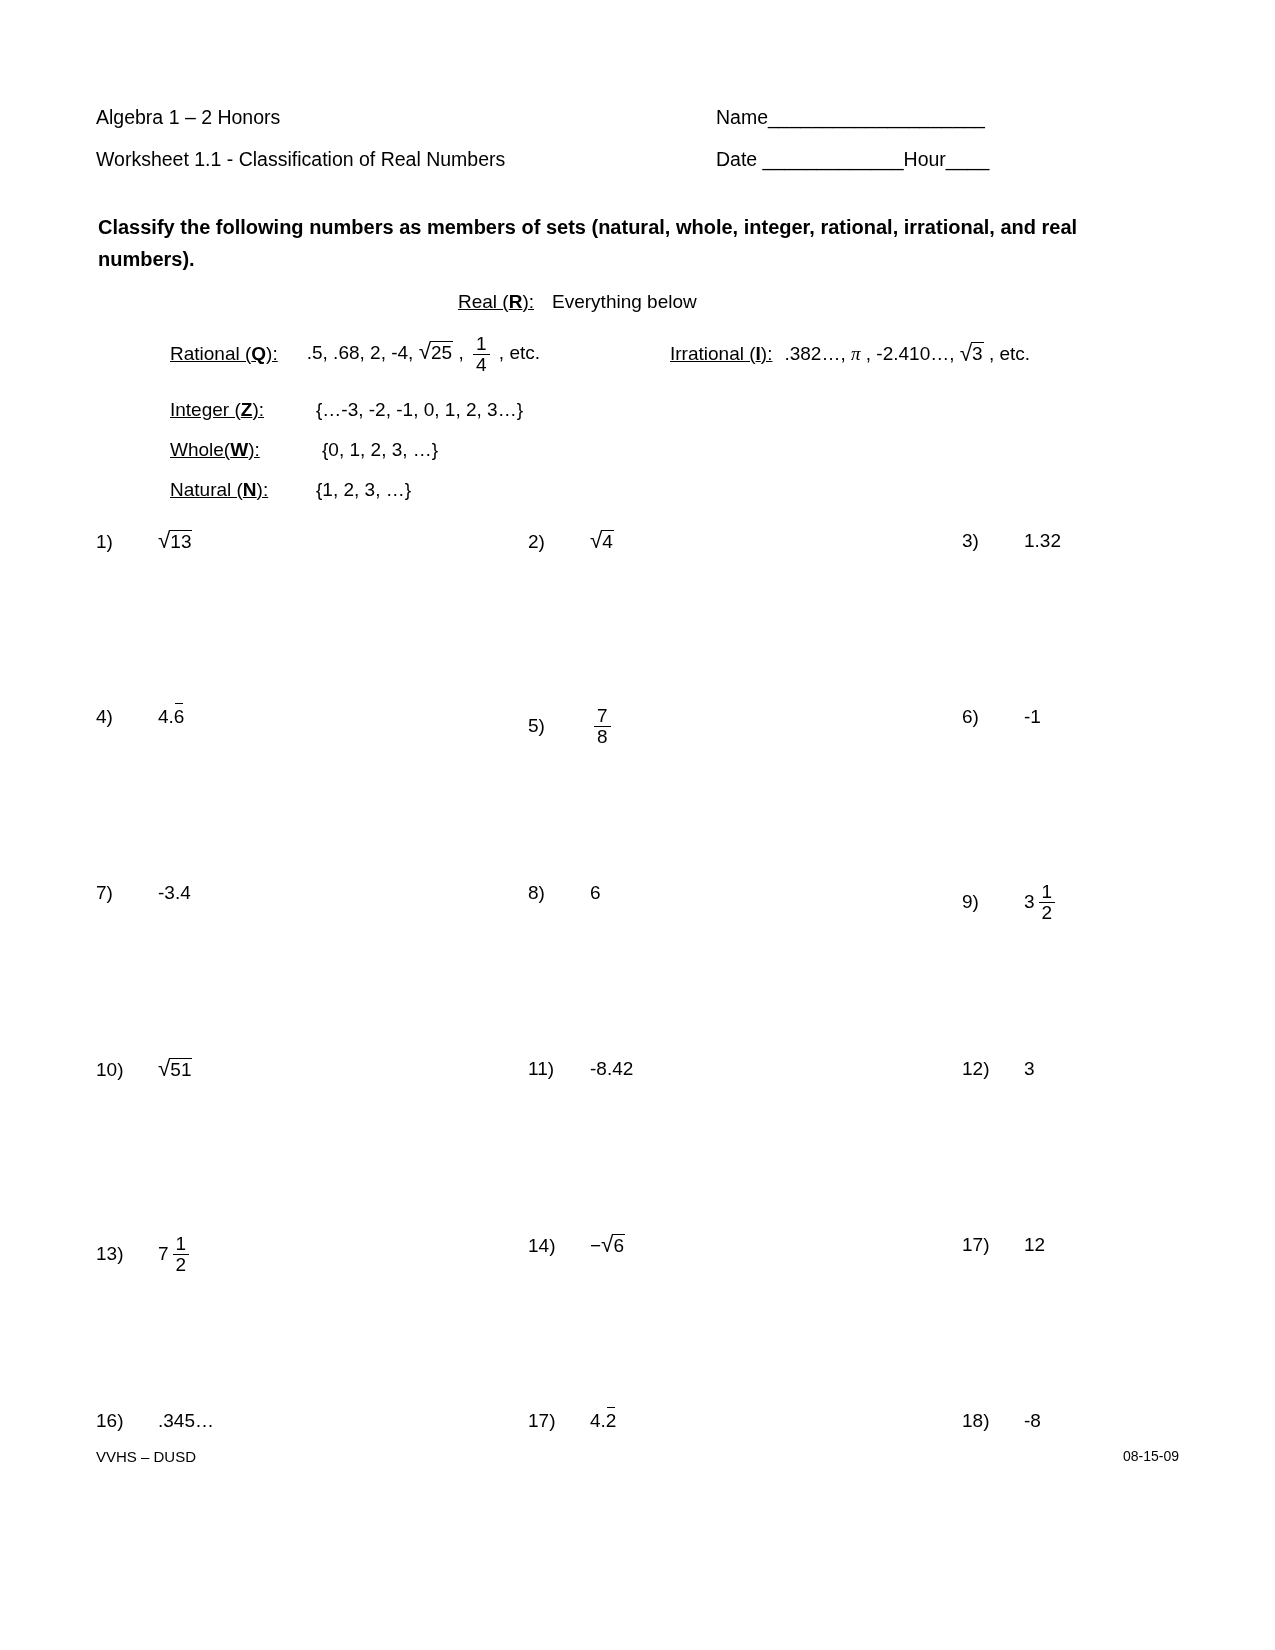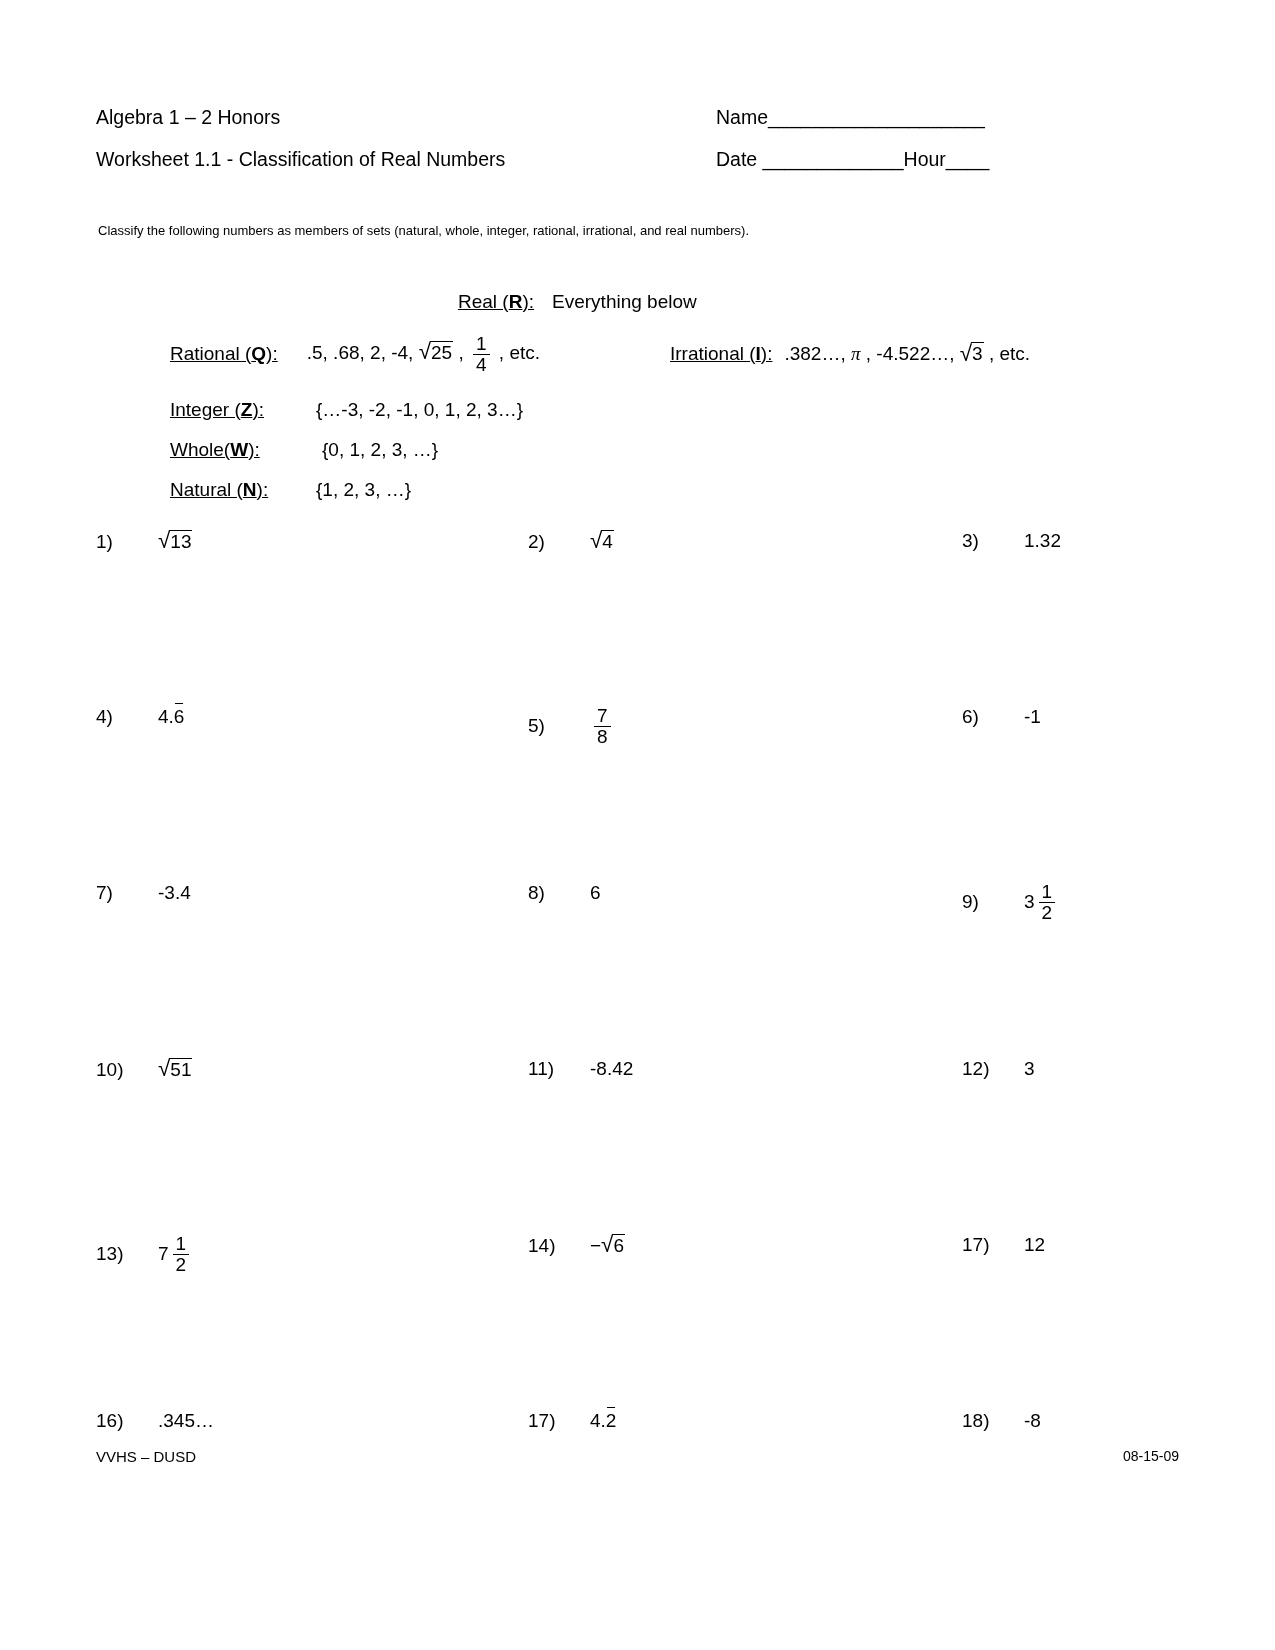--- a/index.html
+++ b/index.html
@@ -37,23 +37,23 @@
   }
   .hdr-left { width: 620px; }
   .hdr-right { white-space: pre; }
 
   
   .instruction {
     position: absolute;
     left: 98px;
     top: 211px;
     width: 1000px;
-    font-size: 13px;
-    font-weight: normal;
-    line-height: 40px;
+    font-size: 20px;
+    font-weight: bold;
+    line-height: 32px;
   }
 
   
   .sets {
     position: absolute;
     left: 170px;
     top: 286px;
     width: 950px;
     font-size: 19px;
   }
@@ -223,21 +223,21 @@
         </span>
         <span>, etc.</span>
       </span>
     </div>
 
     <div class="irrational-row">
       <span class="set-label">Irrational (<b>I</b>):</span>
       <span class="set-val">
         <span>.382…, </span>
         <span class="pi">π</span>
-        <span>, -4.522…, </span>
+        <span>, -2.410…, </span>
         <span class="sqrt"><span class="radical">√</span><span class="radicand">3</span></span>
         <span> , etc.</span>
       </span>
     </div>
 
     <div class="set-row integer-row">
       <span class="set-label">Integer (<b>Z</b>):</span>
       <span class="set-val">{…-3, -2, -1, 0, 1, 2, 3…}</span>
     </div>
 

